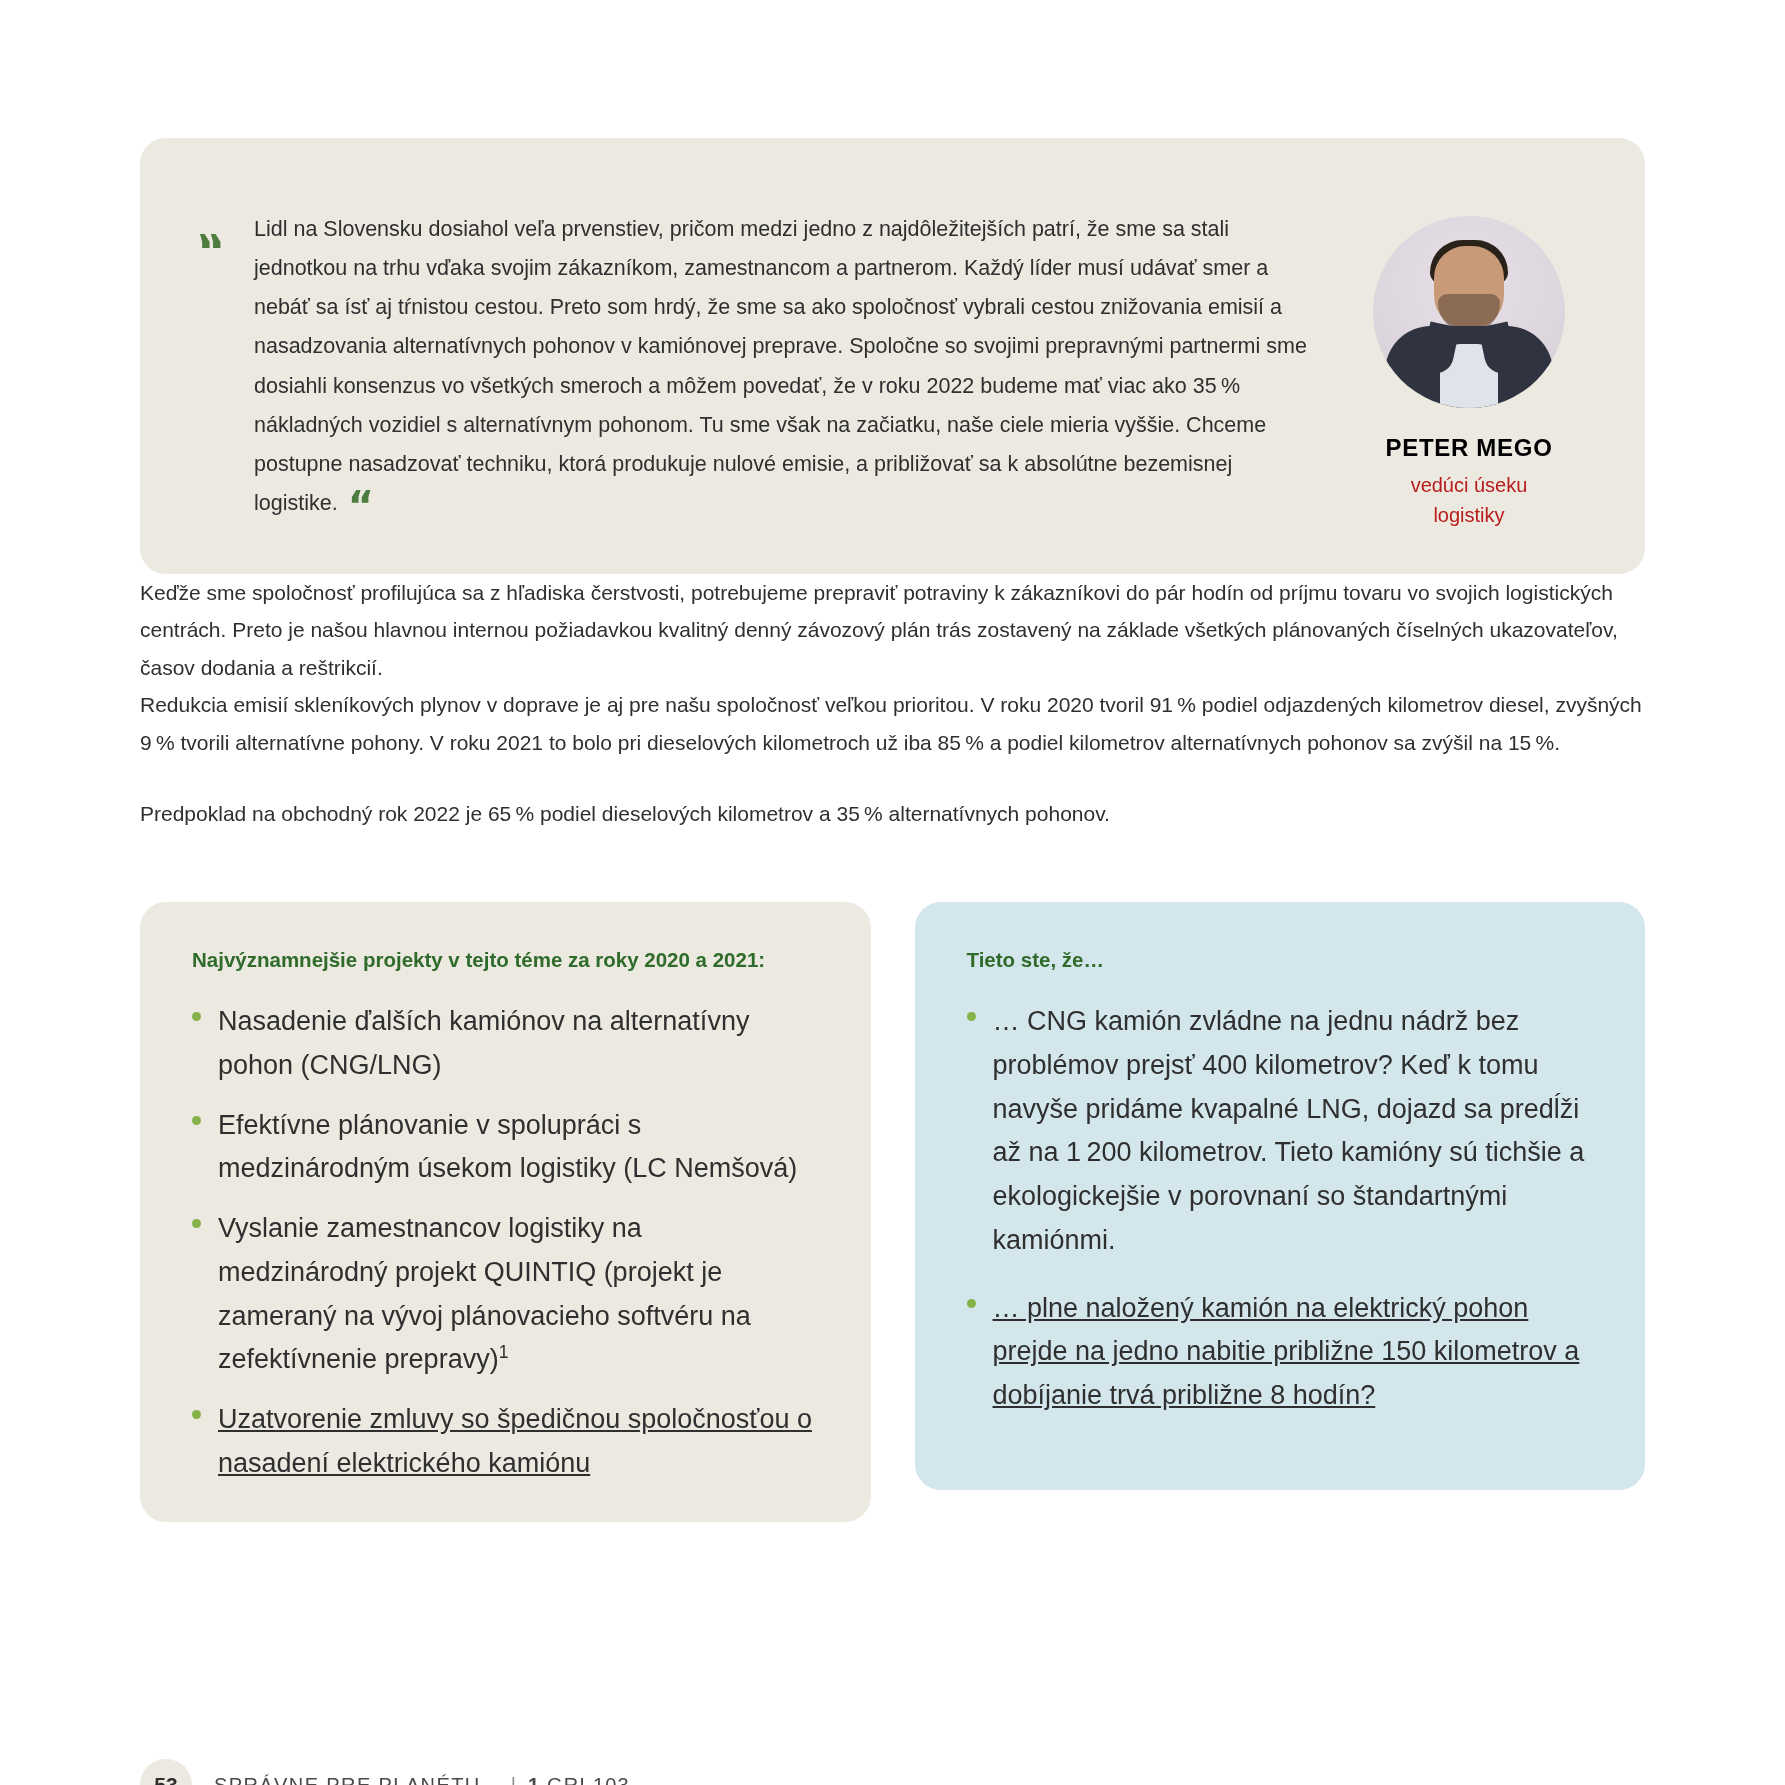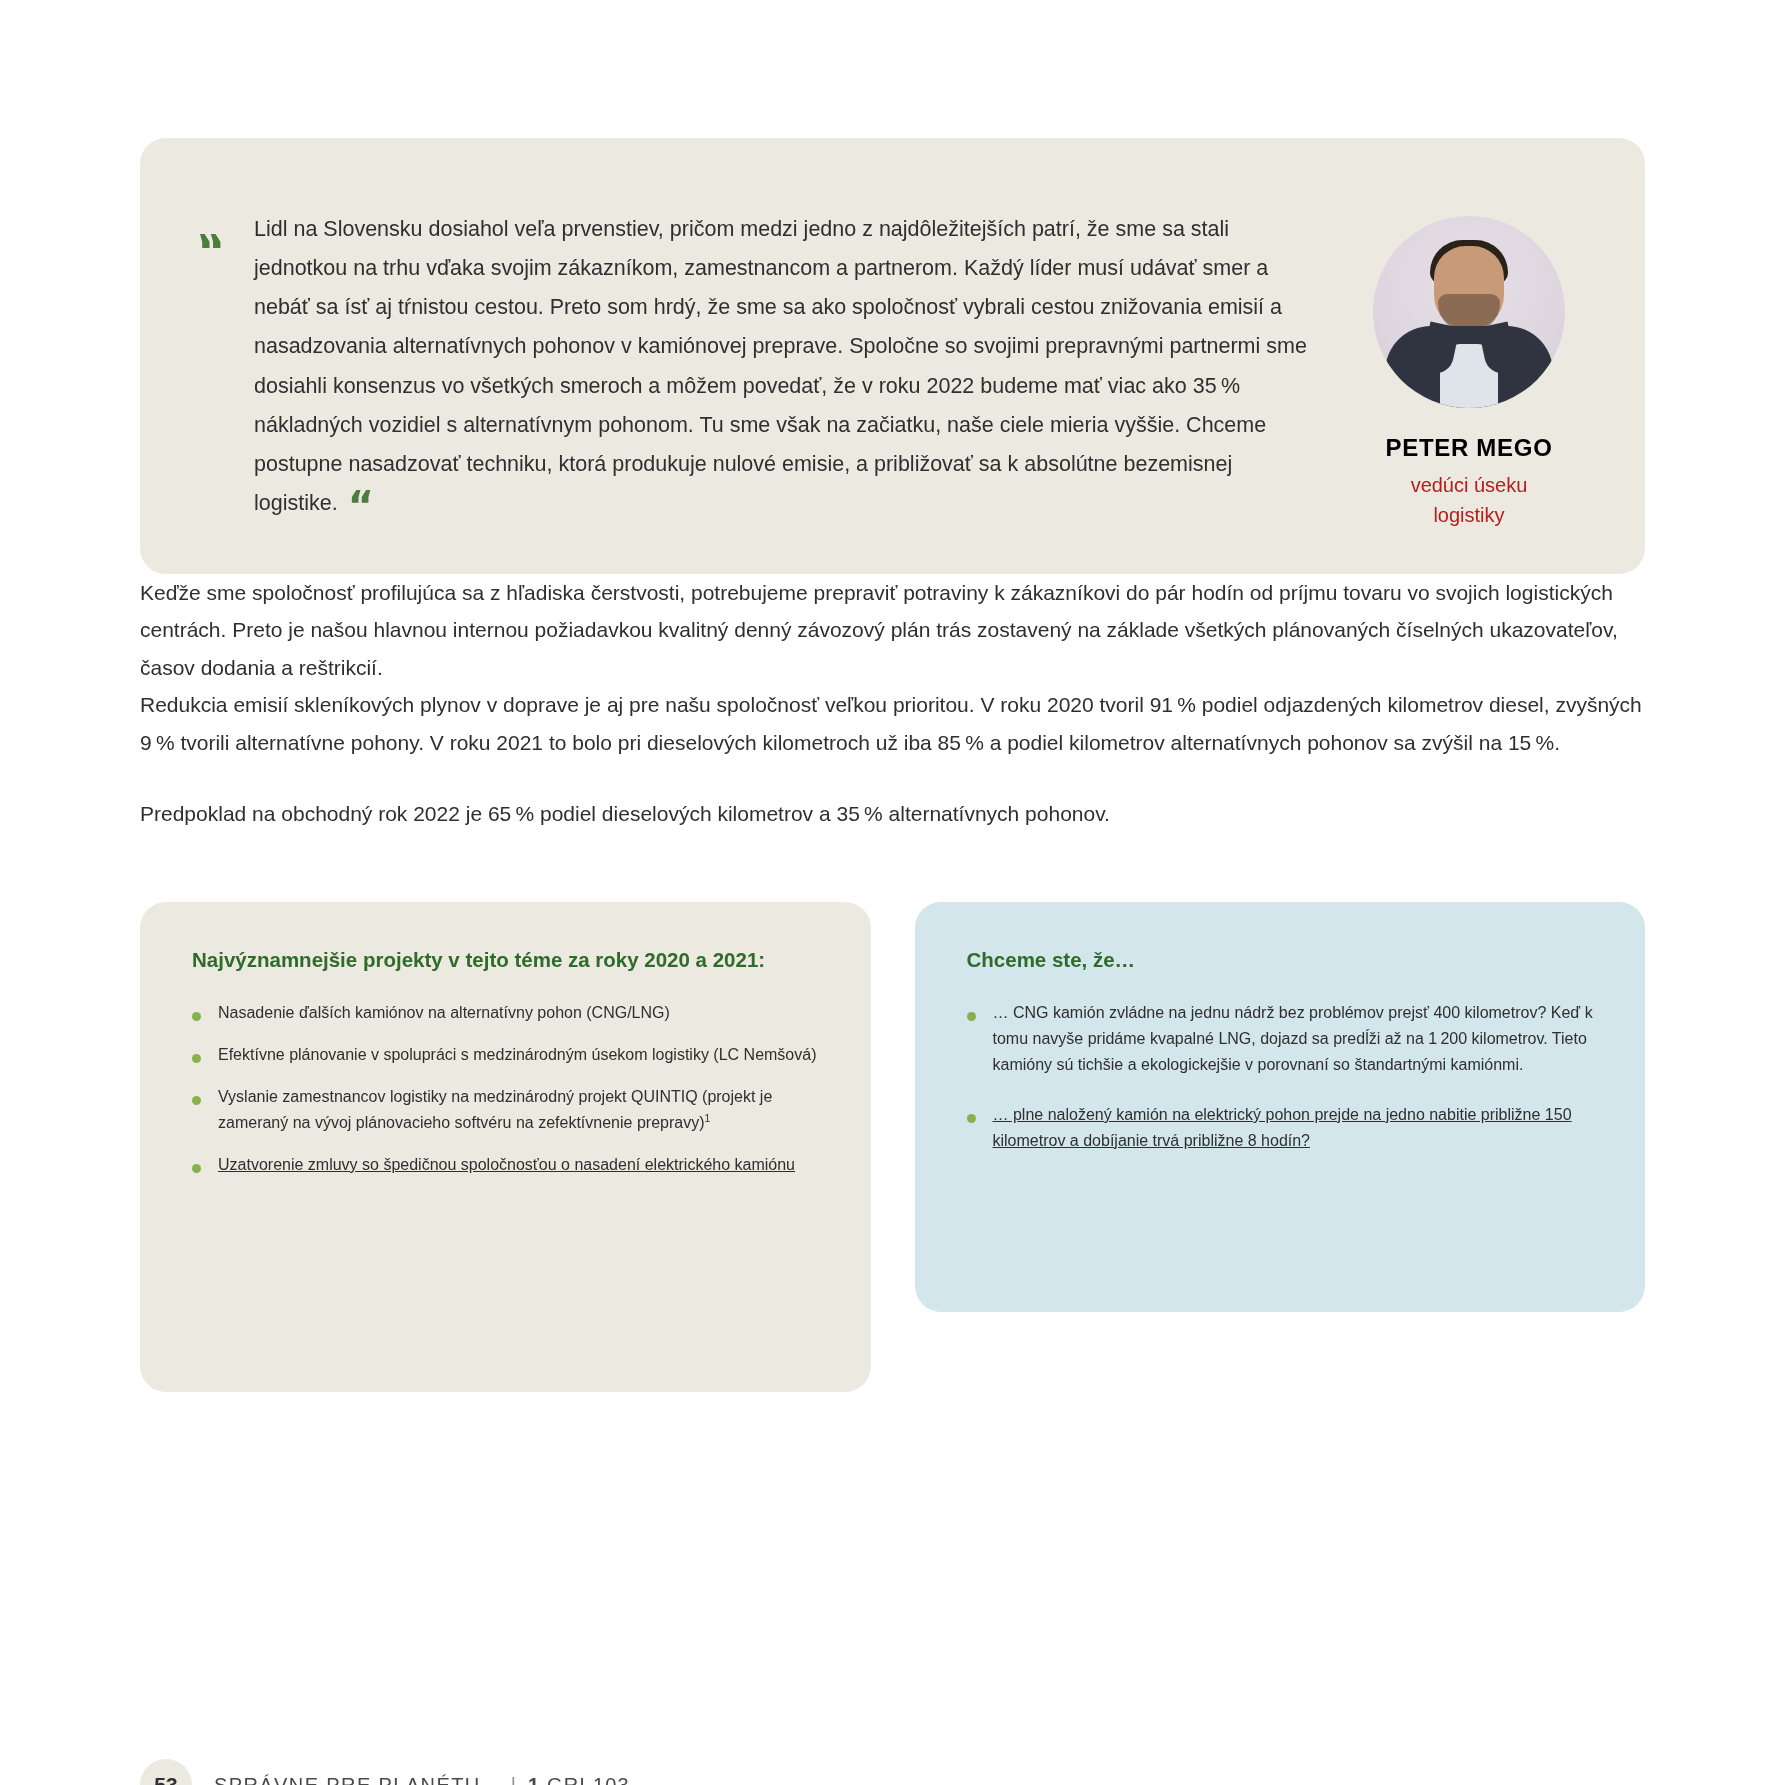--- a/index.html
+++ b/index.html
@@ -203,21 +203,21 @@
     margin-bottom: 28px;
   }
   ul.bullets {
     list-style: none;
     margin: 0;
     padding: 0;
   }
   ul.bullets li {
     position: relative;
     padding-left: 26px;
-    font-size: 16px;
+    font-size: 27px;
     line-height: 1.62;
     color: #2f2f2f;
     margin-bottom: 16px;
   }
   ul.bullets li:last-child { margin-bottom: 0; text-decoration: underline; }
   ul.bullets li::before {
     content: "";
     position: absolute;
     left: 0;
     top: 12px;
@@ -307,21 +307,21 @@
       <div class="box-title">Najvýznamnejšie projekty v tejto téme za roky 2020 a 2021:</div>
       <ul class="bullets">
         <li><span>Nasadenie ďalších kamiónov na alternatívny pohon (CNG/LNG)</span></li>
         <li><span>Efektívne plánovanie v spolupráci s medzinárodným úsekom logistiky (LC Nemšová)</span></li>
         <li><span>Vyslanie zamestnancov logistiky na medzinárodný projekt QUINTIQ (projekt je zameraný na vývoj plánovacieho softvéru na zefektívnenie prepravy)</span><sup>1</sup></li>
         <li><span>Uzatvorenie zmluvy so špedičnou spoločnosťou o nasadení elektrického kamiónu</span></li>
       </ul>
     </div>
 
     <div class="box box-did">
-      <div class="box-title">Chceme ste, že…</div>
+      <div class="box-title">Tieto ste, že…</div>
       <ul class="bullets">
         <li><span>… CNG kamión zvládne na jednu nádrž bez problémov prejsť 400 kilometrov? Keď k tomu navyše pridáme kvapalné LNG, dojazd sa predĺži až na 1 200 kilometrov. Tieto kamióny sú tichšie a ekologickejšie v porovnaní so štandartnými kamiónmi.</span></li>
         <li><span>… plne naložený kamión na elektrický pohon prejde na jedno nabitie približne 150 kilometrov a dobíjanie trvá približne 8 hodín?</span></li>
       </ul>
     </div>
 
   </div>
 
   <div class="footer">
     <div class="page-badge">53</div>

